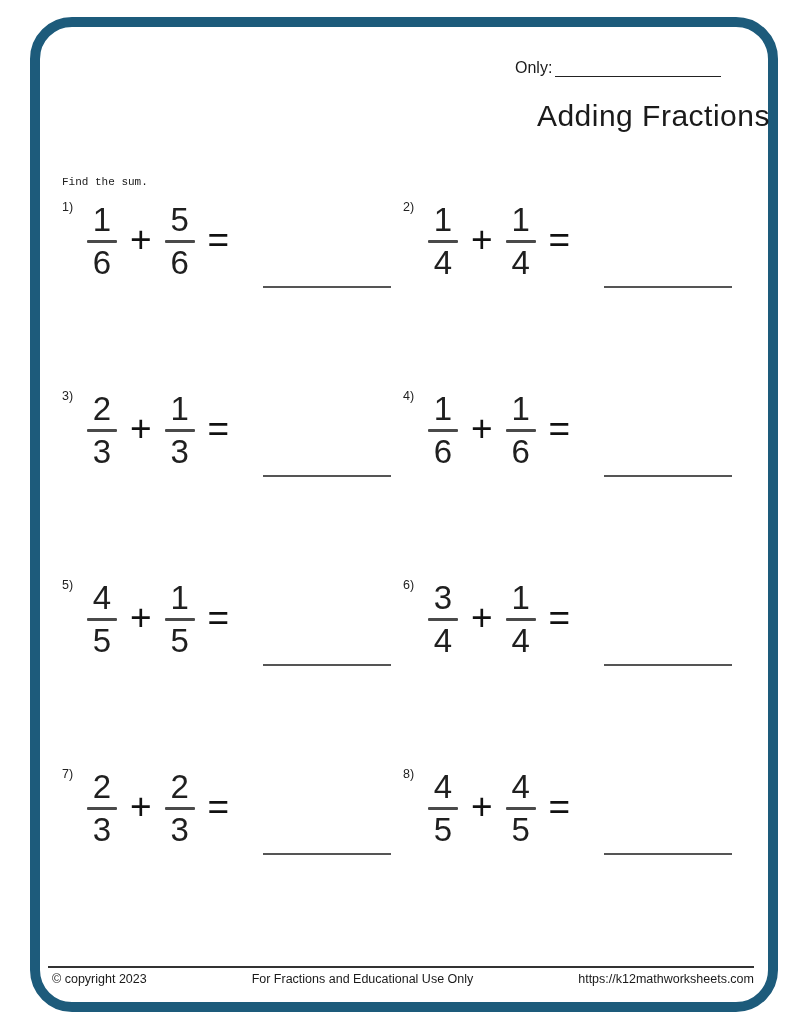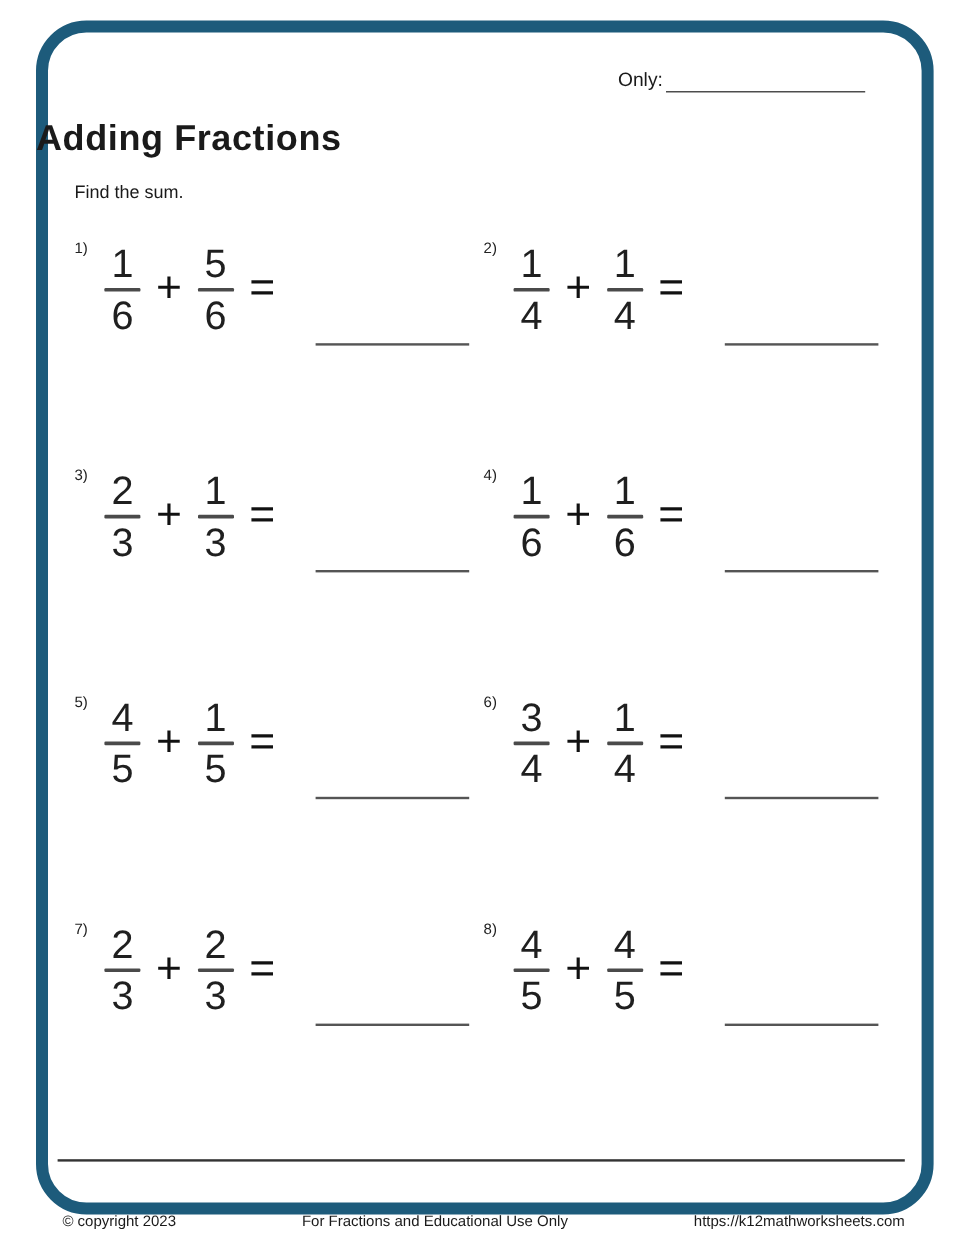--- a/index.html
+++ b/index.html
@@ -28,29 +28,30 @@
   .name-line {
     display: inline-block;
     width: 166px;
     height: 17px;
     margin-left: 3px;
     border-bottom: 1.6px solid #222222;
   }
   .title {
     position: absolute;
     left: 30px; right: 30px; top: 99px;
-    text-align: left;
+    text-align: right;
     font-size: 30px;
-    font-weight: bold;
+    font-weight: normal;
     letter-spacing: 0.5px;
   }
   .instruction {
     position: absolute;
-    left: 62px; top: 152px;
-    font-size: 15px;
+    left: 62px; top: 176px;
+    font-size: 11px;
+    font-family: Liberation Mono, monospace;
   }
   .problems {
     position: absolute;
     left: 60px; top: 196px;
     width: 686px;
     display: grid;
     grid-template-columns: 341px 345px;
     grid-auto-rows: 189px;
   }
   .problem { position: relative; }
@@ -109,21 +110,20 @@
   }
   .footer {
     position: absolute;
     left: 52px; top: 972px;
     width: 702px;
     display: flex;
     justify-content: space-between;
     align-items: baseline;
     font-size: 12.5px;
     color: #1a1a1a;
-    margin-top: 39px;
   }
 </style>
 </head>
 <body>
 
 <div class="sheet-border"></div>
 
 <div class="name-row">
   <span>Only:</span>
   <span class="name-line"></span>

